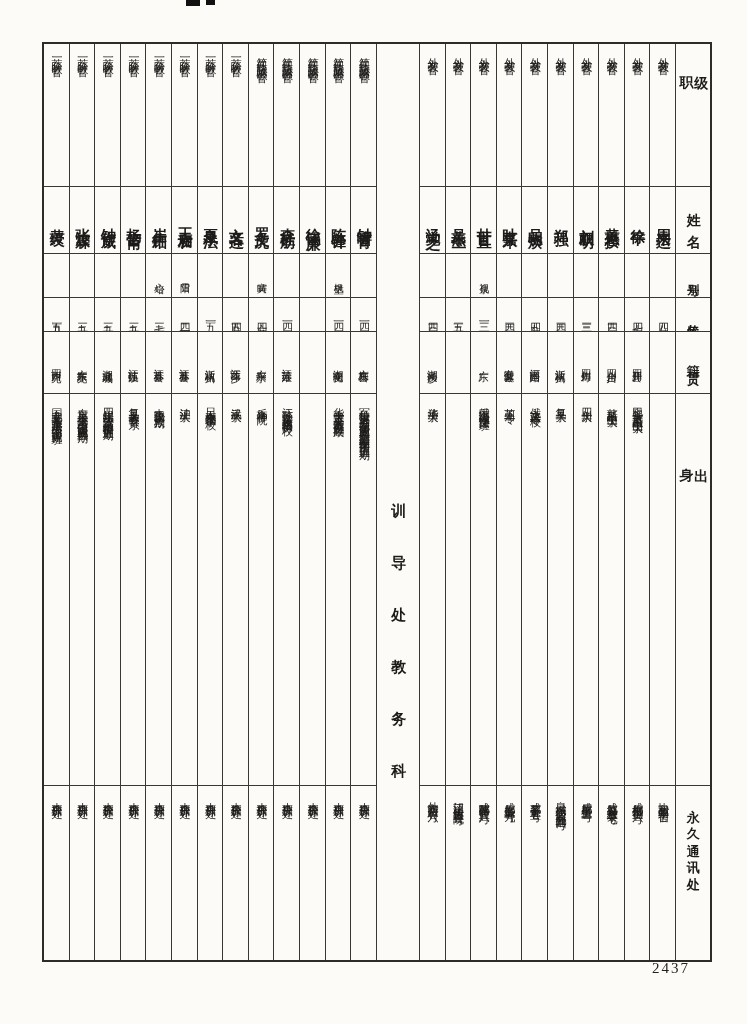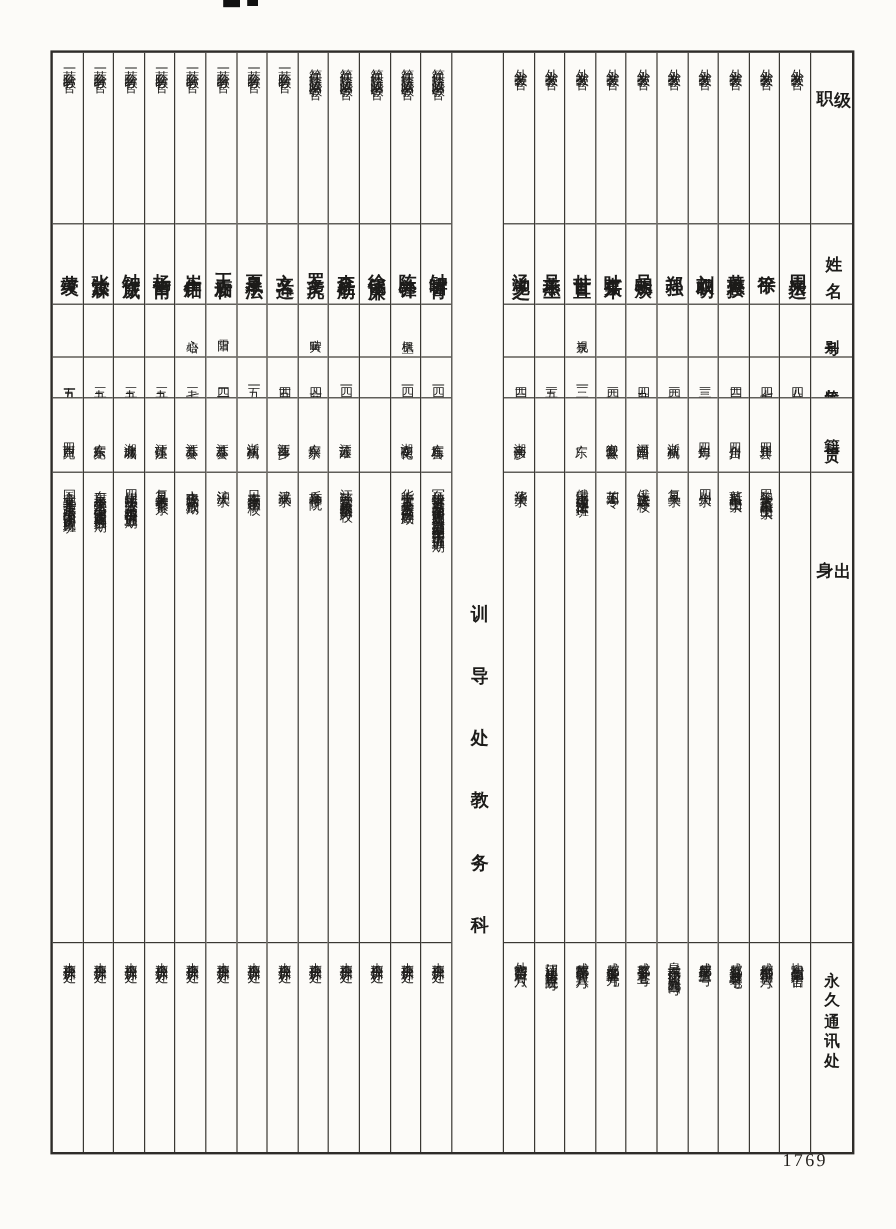--- a/index.html
+++ b/index.html
@@ -628,13 +628,13 @@
       </div>
       <div class="cell c-edu">
         <span class="vtext">国立北京大学东京法政大学中训团党政班</span>
       </div>
       <div class="cell c-addr">
         <span class="vtext">本校训导处</span>
       </div>
     </div>
   </div>
 
-<div id="page-number">1769</div>
+<div id="page-number">2437</div>
 
 </body></html>

